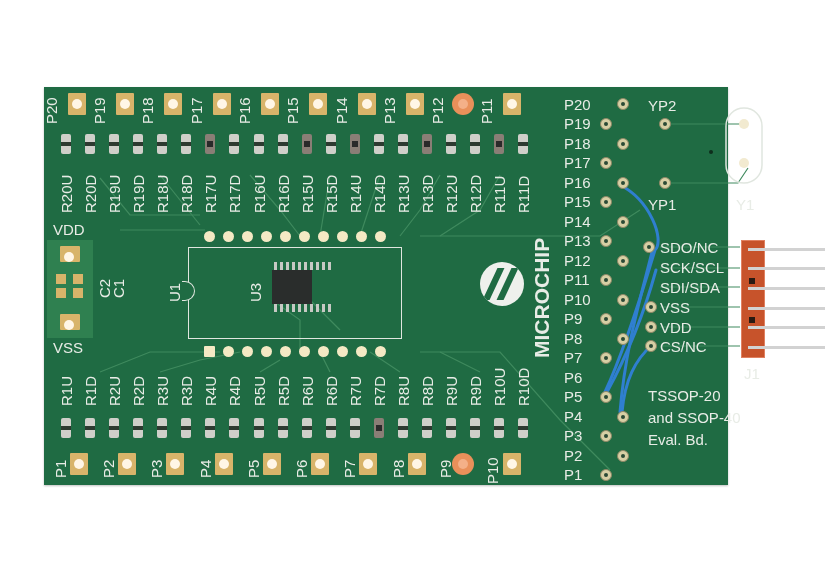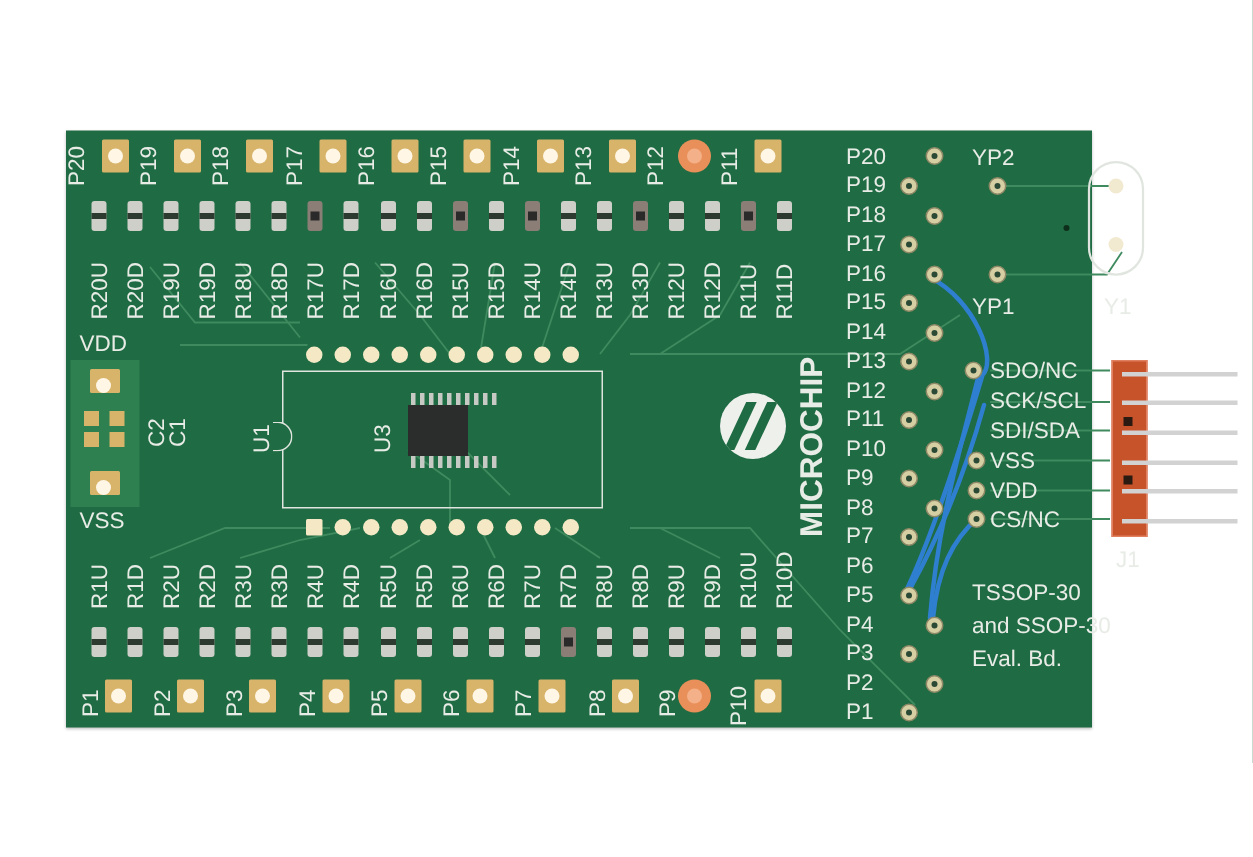--- a/index.html
+++ b/index.html
@@ -333,15 +333,15 @@
 <div class="hdot" style="left:749px;top:278px;"></div>
 <div class="hdot" style="left:749px;top:317px;"></div>
 <div class="pin" style="left:748px;top:248px;width:77px;"></div>
 <div class="pin" style="left:748px;top:267px;width:77px;"></div>
 <div class="pin" style="left:748px;top:287px;width:77px;"></div>
 <div class="pin" style="left:748px;top:307px;width:77px;"></div>
 <div class="pin" style="left:748px;top:326px;width:77px;"></div>
 <div class="pin" style="left:748px;top:346px;width:77px;"></div>
 <div class="silk" style="left:744px;top:366px;">J1</div>
 
-<div class="silk" style="left:648px;top:388px;">TSSOP-30</div>
-<div class="silk" style="left:648px;top:410px;">and SSOP-30</div>
+<div class="silk" style="left:648px;top:388px;">TSSOP-20</div>
+<div class="silk" style="left:648px;top:410px;">and SSOP-40</div>
 <div class="silk" style="left:648px;top:432px;">Eval. Bd.</div>
 
 </body></html>

